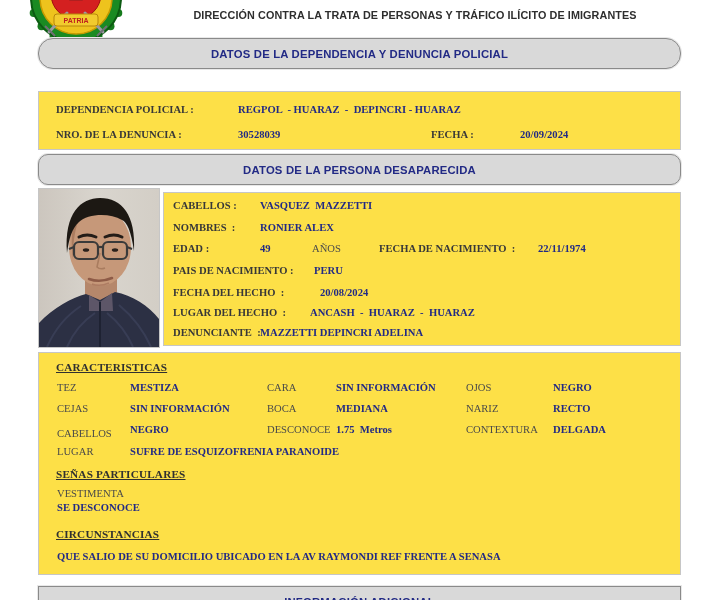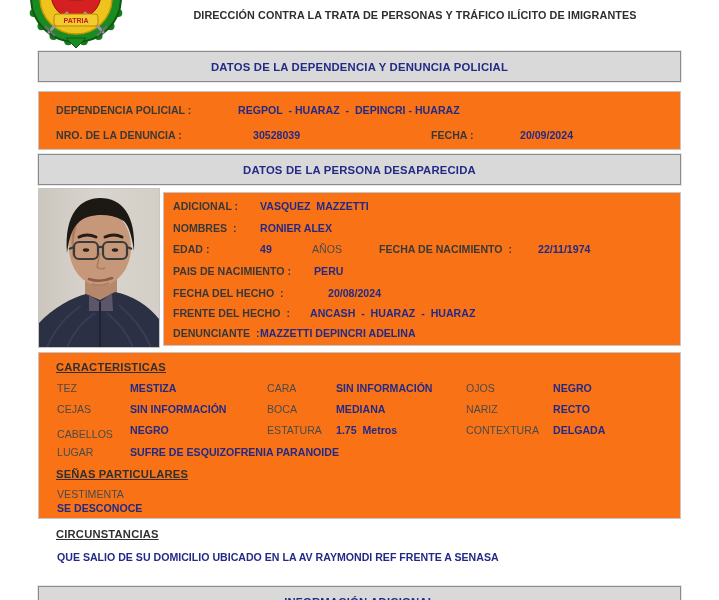--- a/index.html
+++ b/index.html
@@ -19,31 +19,31 @@
   }
 
   
   .bar {
     position:absolute; left:38px; width:643px; height:31px;
     background:#d9d9d9; border:1px solid #8a8a8a;
     box-shadow:0 0 0 1px #e8e8e8;
     display:flex; align-items:center; justify-content:center;
     color:#222a85; font-weight:bold; font-size:11.3px; letter-spacing:.2px;
   }
-  .bar1 { top:51px; }
-  .bar2 { top:154px; }
+  .bar1 { top:38px;border-radius:15px; }
+  .bar2 { top:154px;border-radius:10px; }
   .bar3 { top:586px; }
 
   
-  .box { position:absolute; border:1px solid #c6c6c6; background:#f97316; }
+  .box { position:absolute; border:1px solid #c6c6c6; background:#fde047;font-family:Liberation Serif, serif; }
   .box1 { left:38px; top:91px;  width:643px; height:59px; }
   .photo { left:38px; top:188px; width:122px; height:160px; padding:0; }
   .photo svg { display:block; }
   .pbox { left:163px; top:192px; width:518px; height:154px; }
-  .cbox { left:38px; top:352px; width:643px; height:167px; }
+  .cbox { left:38px; top:352px; width:643px; height:223px; }
 
   .lbl   { position:absolute; font-size:10.6px; font-weight:bold; color:#383838; white-space:pre; }
   .lbl-r { position:absolute; font-size:10.6px; font-weight:normal; color:#4a4a4a; white-space:pre; }
   .val   { position:absolute; font-size:10.6px; font-weight:bold; color:#222a85; white-space:pre;text-align:center; }
   .sec-title {
     position:absolute; font-size:11.2px; font-weight:bold; color:#303030;
     text-decoration:underline; letter-spacing:.2px;
   }
 </style>
 </head>
@@ -88,21 +88,21 @@
   </div>
 
   <div class="bar bar1">
     <span>DATOS DE LA DEPENDENCIA Y DENUNCIA POLICIAL</span>
   </div>
 
   <div class="box box1">
     <span class="lbl" style="left:17px;top:12px">DEPENDENCIA POLICIAL :</span>
     <span class="val" style="left:199px;top:12px">REGPOL  - HUARAZ  -  DEPINCRI - HUARAZ</span>
     <span class="lbl" style="left:17px;top:37px">NRO. DE LA DENUNCIA :</span>
-    <span class="val" style="left:214px;top:37px">30528039</span>
+    <span class="val" style="left:199px;top:37px">30528039</span>
     <span class="lbl" style="left:392px;top:37px">FECHA :</span>
     <span class="val" style="left:481px;top:37px">20/09/2024</span>
   </div>
 
   <div class="bar bar2">
     <span>DATOS DE LA PERSONA DESAPARECIDA</span>
   </div>
 
   <div class="box photo">
     <svg width="120" height="158" viewBox="0 0 120 158">
@@ -136,39 +136,39 @@
         <path d="M8,158 C16,140 28,126 42,117"></path>
         <path d="M112,158 C104,140 92,126 80,116"></path>
         <path d="M28,158 C34,144 44,132 56,124"></path>
         <path d="M94,158 C88,144 78,132 68,124"></path>
       </g>
       <line x1="61" y1="113" x2="61" y2="158" stroke="#1e2232" stroke-width="2"></line>
     </svg>
   </div>
 
   <div class="box pbox">
-    <span class="lbl" style="left:9px;top:7px">ADICIONAL :</span>
+    <span class="lbl" style="left:9px;top:7px">CABELLOS :</span>
     <span class="val" style="left:96px;top:7px">VASQUEZ  MAZZETTI</span>
 
     <span class="lbl" style="left:9px;top:29px">NOMBRES  :</span>
     <span class="val" style="left:96px;top:29px">RONIER ALEX</span>
 
     <span class="lbl" style="left:9px;top:50px">EDAD :</span>
     <span class="val" style="left:96px;top:50px">49</span>
     <span class="lbl-r" style="left:148px;top:50px">AÑOS</span>
     <span class="lbl" style="left:215px;top:50px">FECHA DE NACIMIENTO  :</span>
     <span class="val" style="left:374px;top:50px">22/11/1974</span>
 
     <span class="lbl" style="left:9px;top:72px">PAIS DE NACIMIENTO :</span>
     <span class="val" style="left:150px;top:72px">PERU</span>
 
     <span class="lbl" style="left:9px;top:94px">FECHA DEL HECHO  :</span>
-    <span class="val" style="left:164px;top:94px">20/08/2024</span>
-
-    <span class="lbl" style="left:9px;top:114px">FRENTE DEL HECHO  :</span>
+    <span class="val" style="left:156px;top:94px">20/08/2024</span>
+
+    <span class="lbl" style="left:9px;top:114px">LUGAR DEL HECHO  :</span>
     <span class="val" style="left:146px;top:114px">ANCASH  -  HUARAZ  -  HUARAZ</span>
 
     <span class="lbl" style="left:9px;top:134px">DENUNCIANTE  :</span>
     <span class="val" style="left:96px;top:134px">MAZZETTI DEPINCRI ADELINA</span>
   </div>
 
   <div class="box cbox">
     <span class="sec-title" style="left:17px;top:8px">CARACTERISTICAS</span>
 
     <span class="lbl-r" style="left:18px;top:29px">TEZ</span>
@@ -180,21 +180,21 @@
 
     <span class="lbl-r" style="left:18px;top:50px">CEJAS</span>
     <span class="val" style="left:91px;top:50px">SIN INFORMACIÓN</span>
     <span class="lbl-r" style="left:228px;top:50px">BOCA</span>
     <span class="val" style="left:297px;top:50px">MEDIANA</span>
     <span class="lbl-r" style="left:427px;top:50px">NARIZ</span>
     <span class="val" style="left:514px;top:50px">RECTO</span>
 
     <span class="lbl-r" style="left:18px;top:75px">CABELLOS</span>
     <span class="val" style="left:91px;top:71px">NEGRO</span>
-    <span class="lbl-r" style="left:228px;top:71px">ESTATURA</span>
+    <span class="lbl-r" style="left:228px;top:71px">DESCONOCE</span>
     <span class="val" style="left:297px;top:71px">1.75  Metros</span>
     <span class="lbl-r" style="left:427px;top:71px">CONTEXTURA</span>
     <span class="val" style="left:514px;top:71px">DELGADA</span>
 
     <span class="lbl-r" style="left:18px;top:93px">LUGAR</span>
     <span class="val" style="left:91px;top:93px">SUFRE DE ESQUIZOFRENIA PARANOIDE</span>
 
     <span class="sec-title" style="left:17px;top:115px">SEÑAS PARTICULARES</span>
     <span class="lbl-r" style="left:18px;top:135px">VESTIMENTA</span>
     <span class="val" style="left:18px;top:149px">SE DESCONOCE</span>

